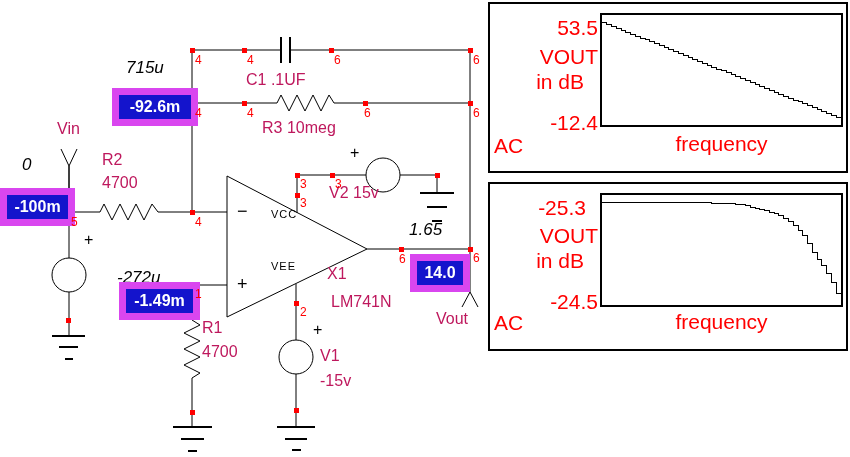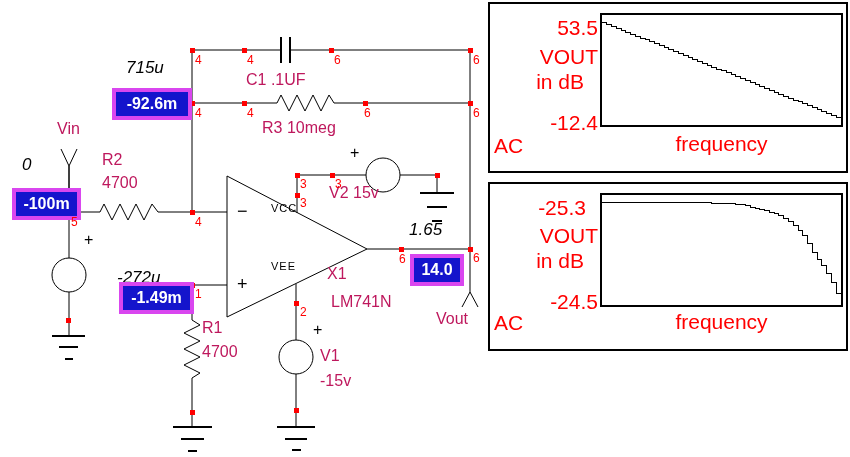--- a/index.html
+++ b/index.html
@@ -5,21 +5,21 @@
   html,body{margin:0;padding:0;background:#fff;}
   .stage{position:relative;width:850px;height:457px;background:#fff;overflow:hidden;
          font-family:"Liberation Sans",sans-serif;}
   .stage svg{position:absolute;left:0;top:0;}
   .lbl{position:absolute;color:#be185d;font-size:16px;line-height:1.05;white-space:nowrap;}
   .lbl-sm{position:absolute;color:#000;font-size:11px;letter-spacing:1px;white-space:nowrap;}
   .ital{position:absolute;color:#000;font-size:17px;font-style:italic;white-space:nowrap;}
   .node{position:absolute;color:#ff0000;font-size:12px;white-space:nowrap;}
   .sign{position:absolute;color:#000;font-size:16px;white-space:nowrap;}
   .opin{position:absolute;color:#000;font-size:18px;white-space:nowrap;}
-  .vbox{position:absolute;background:#1414cc;border:4px solid #d946ef;color:#fff;
+  .vbox{position:absolute;background:#1414cc;border:7px solid #d946ef;color:#fff;
         font-size:16px;font-weight:bold;display:flex;align-items:center;justify-content:center;}
   .panel{position:absolute;left:488px;width:356px;background:#fff;border:2px solid #000;}
   .plotbox{position:absolute;left:110px;top:9px;width:239px;height:110px;border:2px solid #000;}
   .plotbox svg{position:absolute;left:0;top:0;}
   .red{position:absolute;color:#ff0000;font-size:21px;white-space:nowrap;}
   .ralign{text-align:right;}
   .freq{left:110px;width:243px;text-align:center;}
 </style>
 </head>
 <body>
@@ -100,34 +100,34 @@
   <span class="lbl" style="left:246px;top:72px">C1 .1UF</span>
   <span class="lbl" style="left:262px;top:120px">R3 10meg</span>
   <span class="lbl" style="left:329px;top:185px">V2 15v</span>
   <span class="lbl" style="left:327px;top:266px">X1</span>
   <span class="lbl" style="left:331px;top:294px">LM741N</span>
   <span class="lbl" style="left:202px;top:320px">R1</span>
   <span class="lbl" style="left:202px;top:344px">4700</span>
   <span class="lbl" style="left:320px;top:348px">V1</span>
   <span class="lbl" style="left:320px;top:373px">-15v</span>
   <span class="lbl" style="left:436px;top:311px">Vout</span>
-  <span class="lbl-sm" style="left:271px;top:202px">VCC</span>
+  <span class="lbl-sm" style="left:271px;top:208px">VCC</span>
   <span class="lbl-sm" style="left:271px;top:260px">VEE</span>
   <span class="opin" style="left:237px;top:201px">−</span>
   <span class="opin" style="left:237px;top:274px">+</span>
   <span class="sign" style="left:84px;top:231px">+</span>
   <span class="sign" style="left:350px;top:144px">+</span>
   <span class="sign" style="left:313px;top:321px">+</span>
 
   <span class="ital" style="left:22px;top:155px">0</span>
   <span class="ital" style="left:126px;top:58px">715u</span>
   <span class="ital" style="left:117px;top:268px">-272u</span>
   <span class="ital" style="left:409px;top:220px">1.65</span>
 
-  <div class="vbox" style="left:12px;top:188px;width:61px;height:24px">-100m</div>
+  <div class="vbox" style="left:0;top:188px;width:61px;height:24px">-100m</div>
   <div class="vbox" style="left:112px;top:88px;width:72px;height:24px">-92.6m</div>
   <div class="vbox" style="left:119px;top:282px;width:67px;height:24px">-1.49m</div>
   <div class="vbox" style="left:410px;top:254px;width:46px;height:24px">14.0</div>
 
   <span class="node" style="left:195px;top:53px">4</span>
   <span class="node" style="left:247px;top:53px">4</span>
   <span class="node" style="left:334px;top:53px">6</span>
   <span class="node" style="left:473px;top:53px">6</span>
   <span class="node" style="left:195px;top:106px">4</span>
   <span class="node" style="left:247px;top:106px">4</span>

